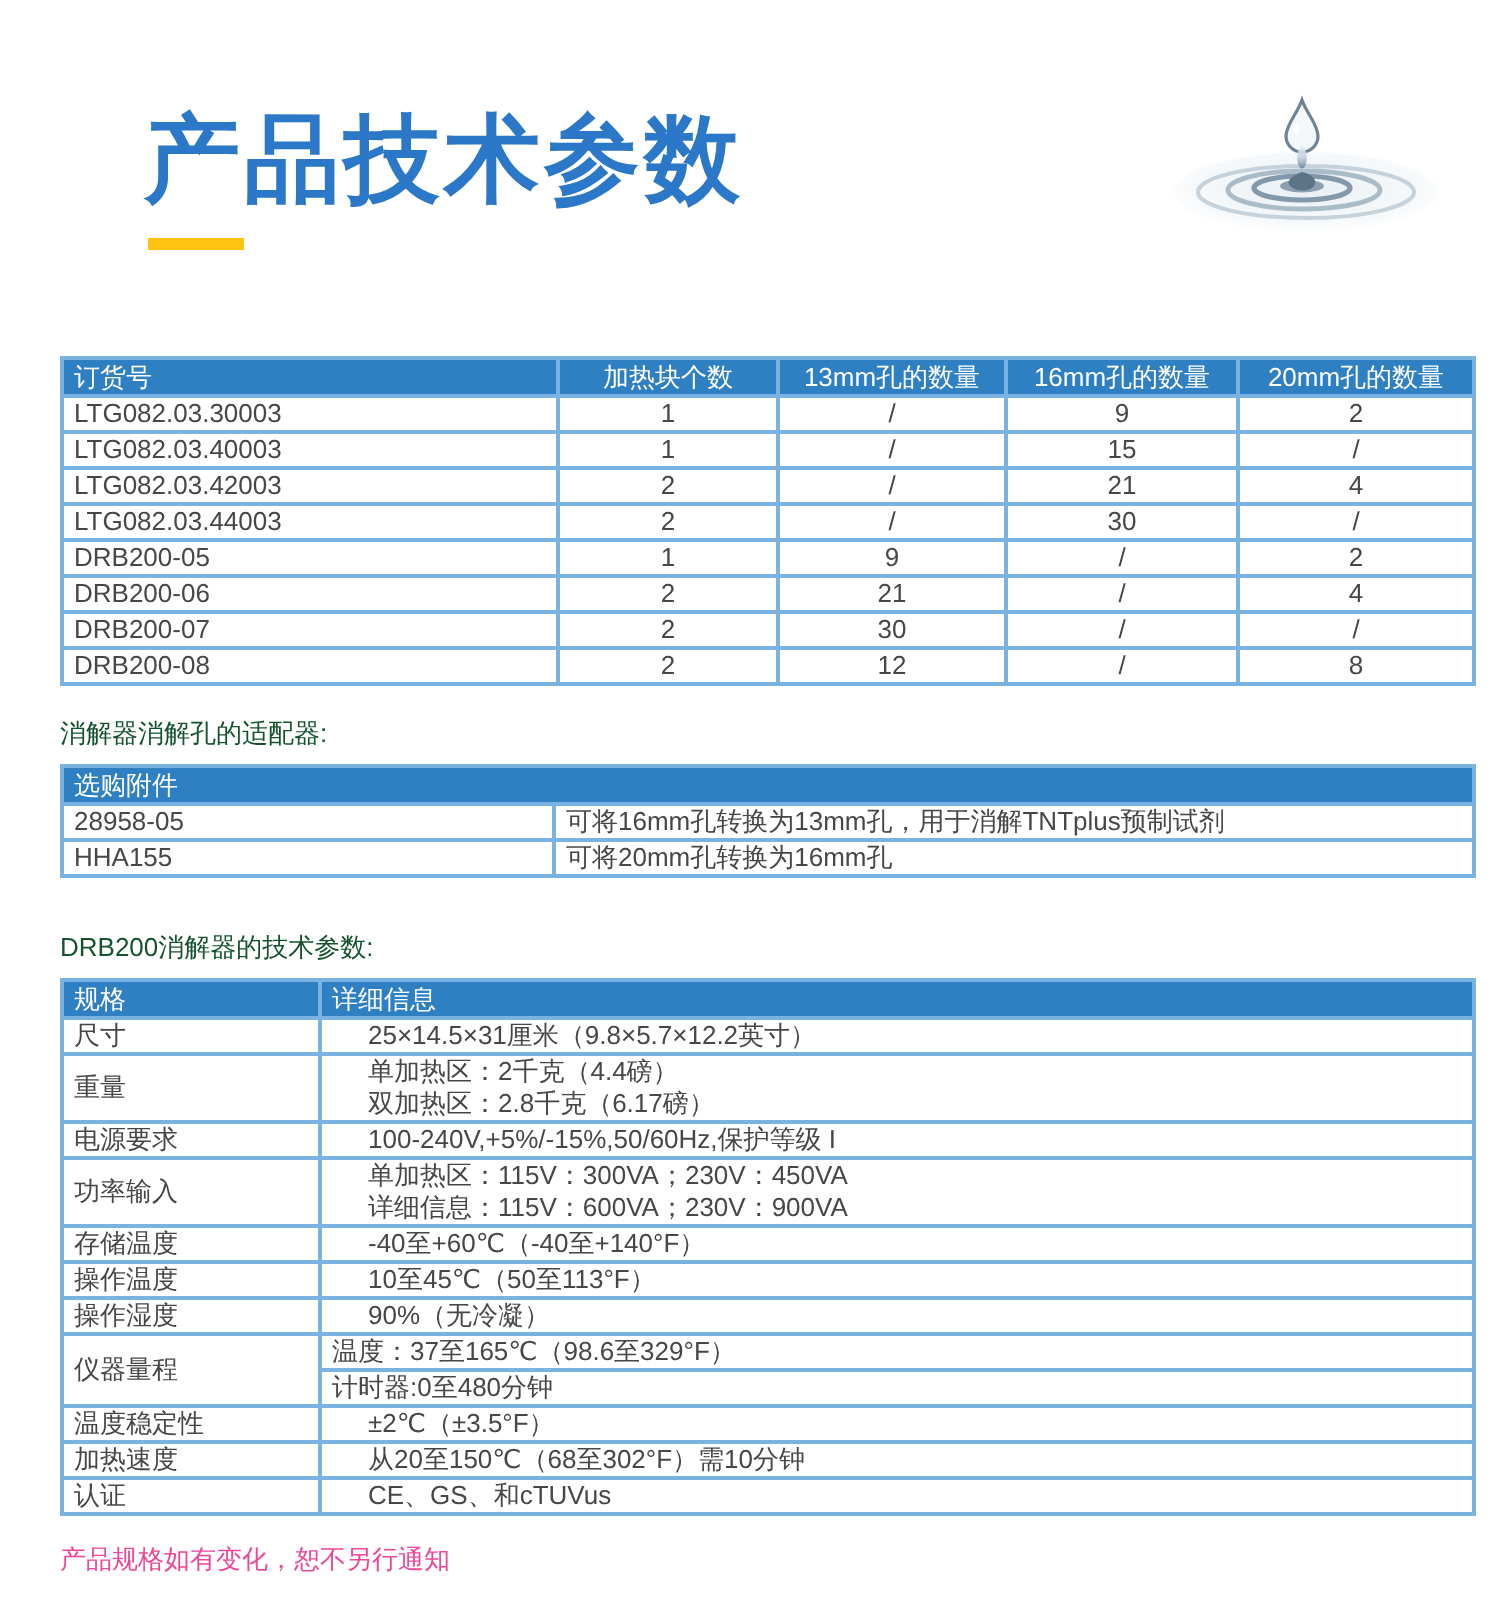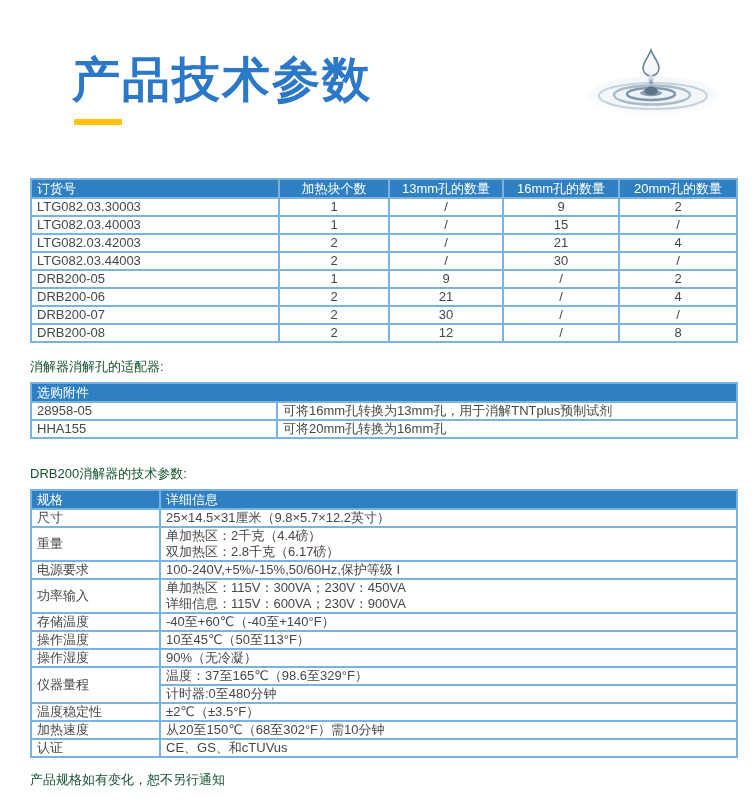--- a/index.html
+++ b/index.html
@@ -40,29 +40,29 @@
     text-align:left;
     font-weight:normal;
     white-space:nowrap; overflow:hidden;
   }
   th {
     background:#2e80c3; color:#ffffff;
     height:17px; line-height:17px;
   }
   td.c, th.c { text-align:center; }
   td { color:#474747; }
-  td div { height:16px; line-height:16px; }
+  td div { height:16px; line-height:16px;margin-left:18px; }
 
   .section-label {
     color:#14532d; font-size:13px; margin:15px 0 6px 0;
   }
   .section-label.second { margin-top:26px; }
 
   .footer-note {
-    font-size:13px; color:#14532d; margin:13px 0 0 0;
+    font-size:13px; color:#ec4899; margin:13px 0 0 0;
   }
 </style>
 </head>
 <body>
 
 <div class="page">
 
   <div class="hdr">
     <h1 class="page-title">产品技术参数</h1>
     <div class="accent-bar"></div>

